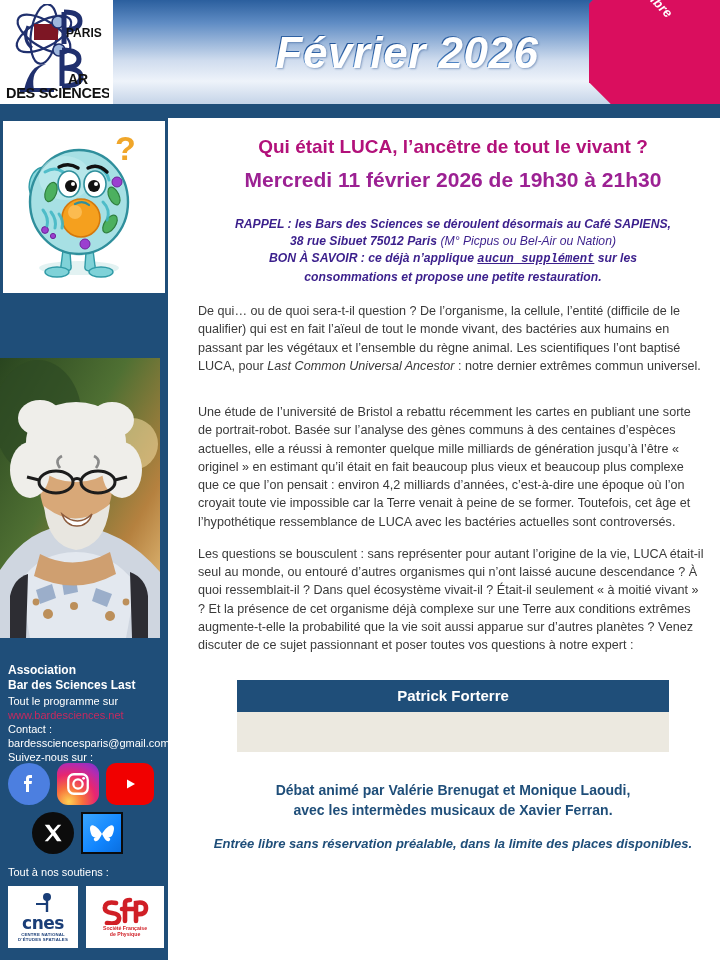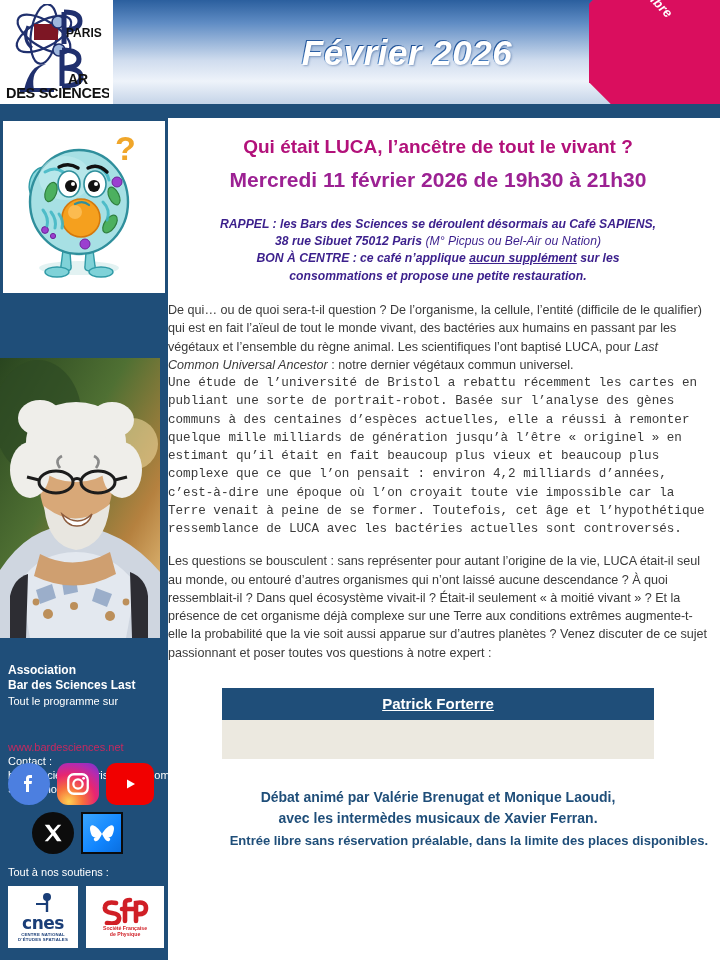--- a/index.html
+++ b/index.html
@@ -27,21 +27,21 @@
     width: 113px; height: 104px;
     background: #ffffff;
     display: flex; align-items: center; justify-content: center;
   }
   .logo-svg { display:block; }
   .month-title {
     position: absolute; left: 0; top: 0;
     width: 720px; height: 104px;
     display: flex; align-items: center; justify-content: center;
     padding-left: 92px;
-    font-size: 35px; font-weight: bold; font-style: italic;
+    font-size: 44px; font-weight: bold; font-style: italic;
     letter-spacing: .5px;
     color: #3b7ac4;
     text-shadow: 1px 1px 0 #ffffff, 2px 2px 2px rgba(40,80,140,.45);
     background: linear-gradient(to bottom,#6fa4da 0%,#1f5196 45%,#4f86c6 60%,#9dc0e4 100%);
     -webkit-background-clip: text; background-clip: text;
     -webkit-text-fill-color: transparent;
     pointer-events:none;
     border-radius:24px;
   }
   .ribbon {
@@ -91,21 +91,21 @@
     background: linear-gradient(160deg,#3b5a2c 0%,#5c7a3a 35%,#c08a46 70%,#e8c07a 100%);
   }
   .sb-text {
     position: absolute; left: 8px; top: 545px;
     width: 158px;
     color: #ffffff;
     font-size: 11px;
     line-height: 1.28;
   }
   .sb-text .strong { font-weight: bold; font-size: 12px; display:block; }
-  .sb-url { color: #c8295f; display:block;margin-top:32px; }
+  .sb-url { color: #c8295f; display:block; }
   .socials {
     position: absolute; left: 8px; top: 645px;
     width: 160px;
   }
   .soc-row { display:flex; gap: 7px; margin-bottom: 7px; }
   .soc-row.r2 { padding-left: 24px; }
   .soc { width: 42px; height: 42px; display:flex; align-items:center; justify-content:center; }
   .soc.fb { border-radius: 50%; background:#4c7fe0; }
   .soc.ig { border-radius: 11px; background: radial-gradient(circle at 28% 92%, #fdd254 0%, #f7713c 28%, #e8266f 55%, #b32bb0 78%, #6e36d6 100%); }
   .soc.yt { border-radius: 10px; background:#f10000; width:48px; }
@@ -124,21 +124,21 @@
   .spon.sfp  { width: 78px; height: 62px; }
   .cnes-word { font-size:17px; font-weight:bold; color:#1a3e78; letter-spacing:-.5px; line-height:1; margin-top:1px; font-family:"DejaVu Sans", sans-serif;}
   .cnes-sub { font-size:4.3px; color:#1a3e78; font-weight:bold; line-height:1.25; text-align:center; letter-spacing:.2px;}
   .sfp-sub { font-size:5.2px; color:#d01f26; font-weight:bold; line-height:1.25; text-align:center; }
 
   
   .main {
     position: absolute; left: 168px; top: 118px;
     width: 552px; height: 842px;
     background: #ffffff;
-    padding: 12px 12px 0 0;
+    padding: 12px 12px 0 30px;
   }
   .talk-title {
     text-align: center;
     color: #b2117a;
     font-size: 19px; font-weight: bold;
     line-height: 1.2;
     margin-top: 6px;
   }
   .talk-date {
     text-align: center;
@@ -149,66 +149,64 @@
   .notice {
     text-align: center;
     color: #3b1f8c;
     font-size: 12.2px;
     line-height: 1.42;
     margin-top: 24px;
     font-style: italic;
   }
   .notice b { font-weight: bold; }
   .notice .plain { font-weight: normal; }
-  .notice u { text-decoration: underline; }
+  .notice u { text-decoration: underline; font-family: Liberation Mono, monospace; }
 
   .body-text {
     color: #3a3a3a;
     font-size: 12.6px;
     line-height: 1.45;
     margin-top: 16px;
     text-align: left;
   }
-  .body-text.p2 { margin-top: 0; font-family: Liberation Mono, monospace; }
+  .body-text.p2 { margin-top: 28px; }
   .body-text.p3 { margin-top: 14px; }
   .body-text i { font-style: italic; }
 
   .speaker-card {
     width: 432px;
     margin: 26px auto 0 auto;
   }
   .speaker-name {
     background: #1f4e79;
     color: #ffffff;
     text-align: center;
     font-size: 15px; font-weight: bold;
     padding: 7px 0 8px 0;
-    text-decoration: underline;
   }
   .speaker-bio {
     background: #ece9e0;
     color: #2b2b2b;
     text-align: center;
     font-size: 12.6px;
     line-height: 1.4;
     padding: 9px 14px 13px 14px;
   }
 
   .footer-block {
     margin-top: 28px;
     text-align: center;
     color: #1f4e79;
   }
   .footer-host {
     font-size: 14px; font-weight: bold; line-height: 1.45;
   }
   .footer-free {
-    font-size: 13px; font-weight: bold; 
-    margin-top: 5px;
-    text-align: right;
+    font-size: 13px; font-weight: bold; font-style: italic;
+    margin-top: 15px;
   }
 </style>
 </head>
 <body>
 
 <div class="poster">
 
   <div class="header">
 
     <div class="month-title">Février 2026</div>
@@ -414,26 +412,26 @@
   </div>
 
   <div class="main">
 
     <div class="talk-title">Qui était LUCA, l’ancêtre de tout le vivant ?</div>
     <div class="talk-date">Mercredi 11 février 2026 de 19h30 à 21h30</div>
 
     <div class="notice">
       <b>RAPPEL : les Bars des Sciences se déroulent désormais  au Café SAPIENS,</b><br>
       <b>38 rue Sibuet 75012 Paris</b><span class="plain"> (M° Picpus ou Bel-Air ou Nation)</span><br>
-      <b>BON À CENTRE : ce café n’applique </b><b><u>aucun supplément</u></b><b> sur les</b><br>
+      <b>BON À SAVOIR : ce déjà n’applique </b><b><u>aucun supplément</u></b><b> sur les</b><br>
       <b>consommations et propose une petite restauration.</b>
     </div>
 
     <p class="body-text p1">
-      <span>De qui… ou de quoi sera-t-il question ? De l’organisme, la cellule, l’entité (difficile de le qualifier) qui est en fait l’aïeul de tout le monde vivant,  des bactéries aux humains en passant par les végétaux et l’ensemble du règne animal. Les scientifiques l’ont baptisé LUCA,  pour </span><i>Last Common Universal Ancestor</i><span> : notre dernier végétaux commun universel.</span>
+      <span>De qui… ou de quoi sera-t-il question ? De l’organisme, la cellule, l’entité (difficile de le qualifier) qui est en fait l’aïeul de tout le monde vivant,  des bactéries aux humains en passant par les végétaux et l’ensemble du règne animal. Les scientifiques l’ont baptisé LUCA,  pour </span><i>Last Common Universal Ancestor</i><span> : notre dernier extrêmes commun universel.</span>
     </p>
 
     <p class="body-text p2">Une étude de l’université de Bristol a rebattu récemment les cartes en publiant une sorte de portrait-robot.  Basée sur l’analyse des gènes communs à des centaines d’espèces actuelles, elle a réussi à remonter quelque mille milliards de génération jusqu’à l’être « originel » en estimant qu’il était en fait beaucoup plus vieux et beaucoup plus complexe que ce que l’on pensait : environ 4,2 milliards d’années, c’est-à-dire une époque où l’on croyait toute vie impossible car  la Terre venait à peine de se former. Toutefois, cet âge et l’hypothétique ressemblance de LUCA  avec les bactéries actuelles sont controversés.</p>
 
     <p class="body-text p3">Les questions se bousculent : sans représenter pour autant l’origine de la vie, LUCA était-il seul au monde, ou entouré d’autres organismes qui n’ont laissé aucune descendance ? À quoi ressemblait-il ? Dans quel écosystème vivait-il ? Était-il seulement « à moitié vivant » ? Et la présence de cet organisme déjà complexe sur une Terre aux conditions extrêmes augmente-t-elle la probabilité que la vie soit aussi apparue sur d’autres planètes ? Venez discuter de ce sujet passionnant et poser toutes vos questions à notre expert :</p>
 
     <div class="speaker-card">
       <div class="speaker-name">Patrick Forterre</div>
       <div class="speaker-bio">
         <br>

